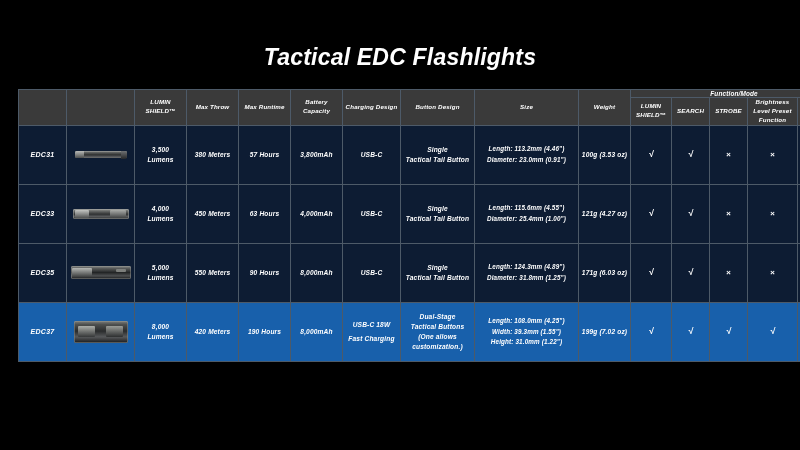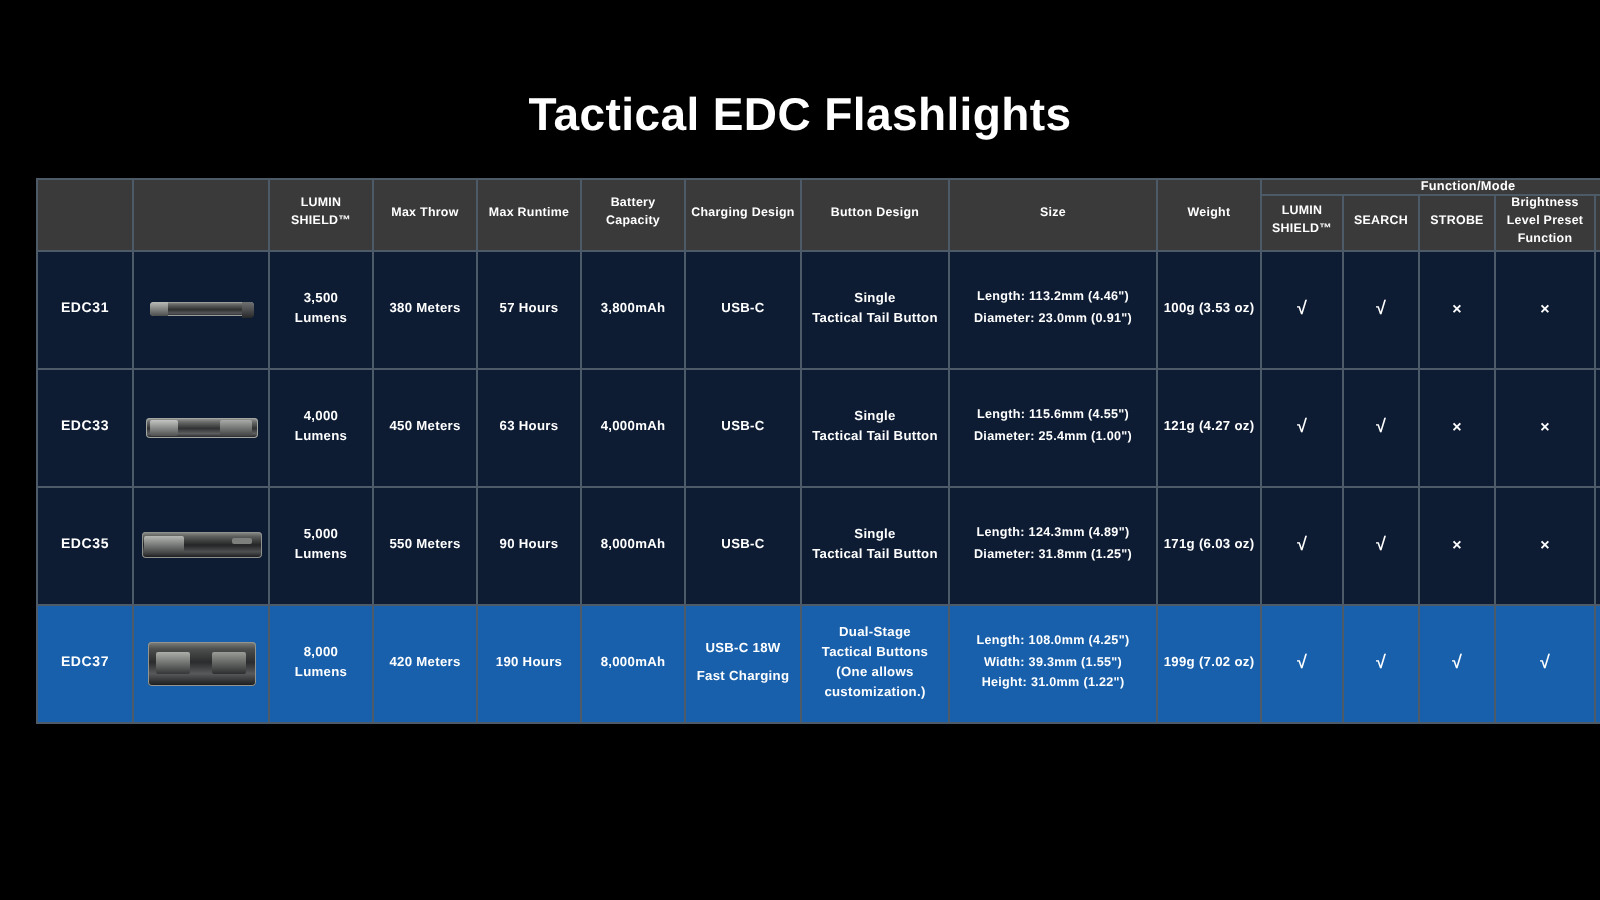--- a/index.html
+++ b/index.html
@@ -12,20 +12,21 @@
     height: 450px;
     overflow: hidden;
     font-family: "Liberation Sans", sans-serif;
     color: #ffffff;
   }
   #page {
     position: relative;
     width: 800px;
     height: 450px;
     background: #000000;
+    font-style: italic;
   }
   #page-title {
     position: absolute;
     top: 44px;
     left: 0;
     width: 800px;
     text-align: center;
     font-size: 23px;
     font-weight: bold;
     letter-spacing: 0.2px;

